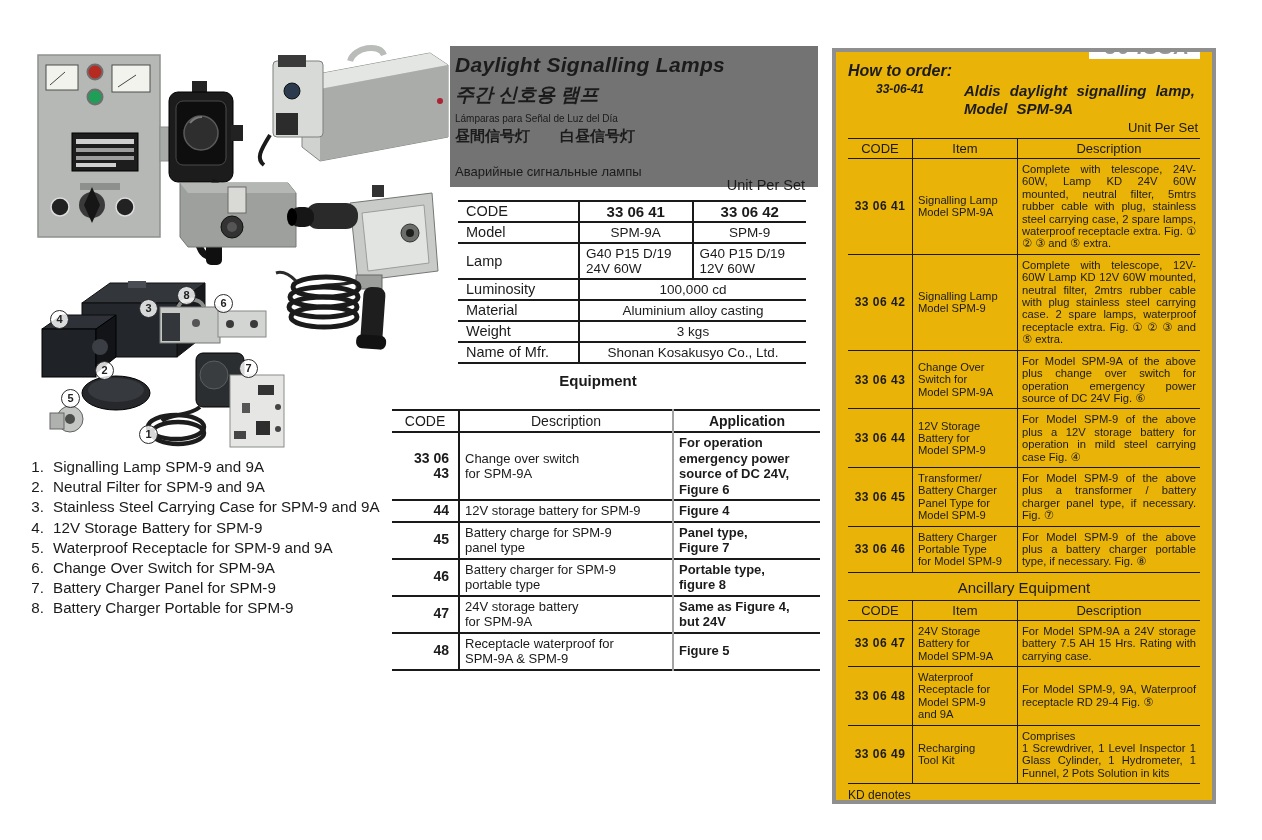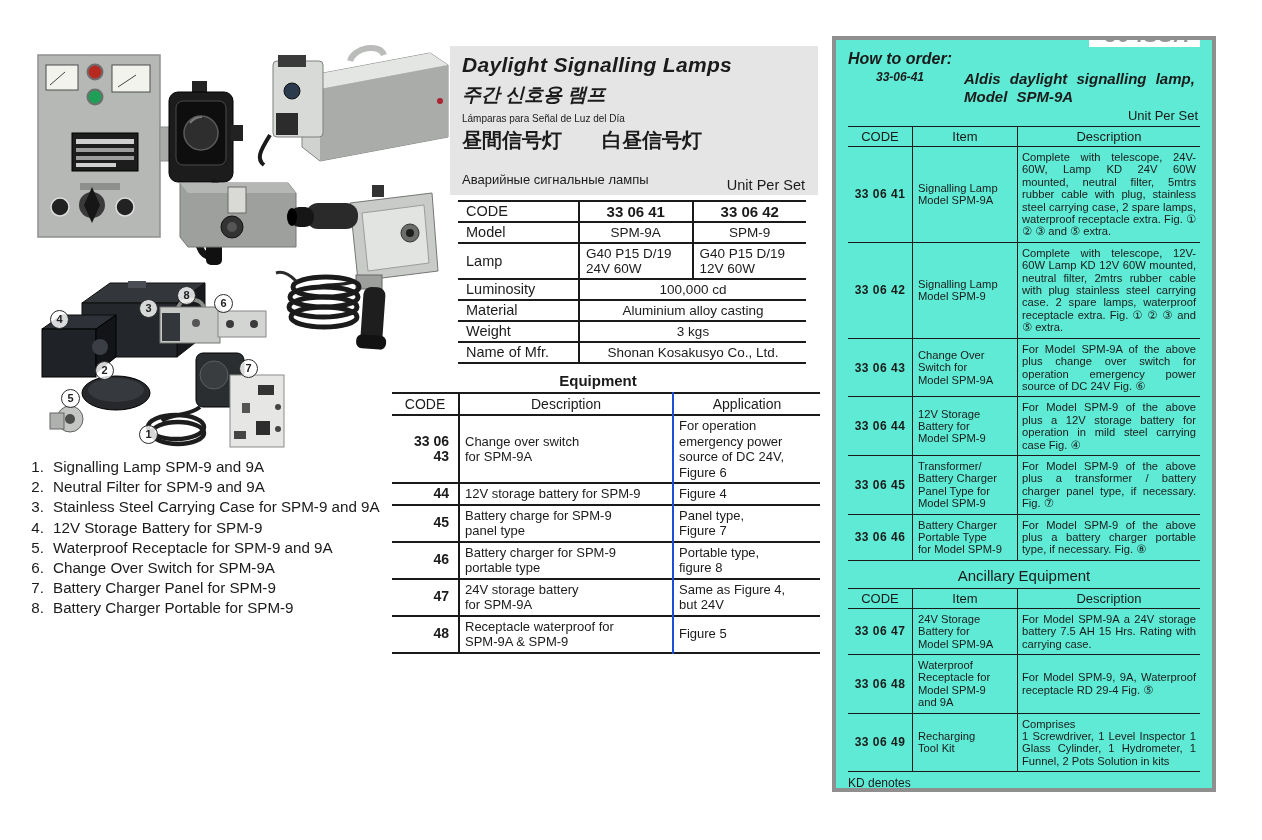--- a/index.html
+++ b/index.html
@@ -16,52 +16,52 @@
     font-size:11px;font-weight:bold;color:#222;background:rgba(255,255,255,.82);
     display:flex;align-items:center;justify-content:center;line-height:1;
   }
   
   #item-list{position:absolute;left:20px;top:457px;width:425px;font-size:15.2px;line-height:20.2px;}
   #item-list .row{display:flex;}
   #item-list .num{width:24px;text-align:right;margin-right:9px;flex:0 0 auto;}
   
   #title-block{
     position:absolute;left:450px;top:46px;width:368px;box-sizing:border-box;
-    background:#e5e5e5;padding:7px 6px 8px 12px;
+    background:#737373;padding:7px 6px 8px 5px;
   }
   .t-en{font-size:21px;font-weight:bold;font-style:italic;letter-spacing:.3px;}
   .t-ko{font-size:19px;font-weight:bold;font-style:italic;margin-top:5px;}
   .t-es{font-size:10px;margin-top:5px;}
-  .t-ja{font-size:20px;font-weight:bold;margin-top:3px;}
+  .t-ja{font-size:15px;font-weight:bold;margin-top:3px;}
   .t-ru{font-size:13px;margin-top:18px;}
   #unit-center{position:absolute;left:458px;top:177px;width:347px;text-align:right;font-size:14.5px;}
   
   table{border-collapse:collapse;}
   #spec-table{position:absolute;left:458px;top:200px;width:348px;table-layout:fixed;
     border-top:2px solid #1a1a1a;font-size:13.5px;}
   #spec-table tr{border-bottom:2px solid #1a1a1a;}
   #spec-table td{padding:2px 4px;vertical-align:middle;white-space:pre-line;line-height:15px;}
   #spec-table td.lbl{width:108px;padding-left:8px;font-size:14.5px;}
   #spec-table td.v{text-align:center;border-left:2px solid #1a1a1a;}
   #spec-table td.b{font-weight:bold;font-size:15px;}
   
   #equipment{position:absolute;left:392px;top:372px;width:412px;}
-  #equipment .eq-title{text-align:center;font-weight:bold;font-size:15px;margin-bottom:3px;}
+  #equipment .eq-title{text-align:center;font-weight:bold;font-size:15px;margin-bottom:20px;}
   #equip-table{width:412px;table-layout:fixed;border-top:2px solid #1a1a1a;font-size:13px;}
   #equip-table tr{border-bottom:2px solid #1a1a1a;}
   #equip-table th{font-weight:normal;font-size:14px;padding:2px;}
   #equip-table td{padding:2px 5px;vertical-align:middle;white-space:pre-line;line-height:15.5px;}
   #equip-table .c-code{width:62px;}
   #equip-table td.c-code{text-align:right;font-weight:bold;font-size:14px;padding-right:9px;}
   #equip-table .c-desc{width:208px;border-left:2px solid #1a1a1a;}
-  #equip-table .c-app{width:142px;border-left:2px solid #1d4ed8;}
+  #equip-table .c-app{width:142px;border-left:2px solid #a3a3a3;font-weight:bold;}
   
   #order-panel{
-    position:absolute;left:832px;top:36px;width:384px;height:756px;box-sizing:border-box;
-    border:4px solid #8f8f8f;background:#5eead4;padding:6px 12px 6px 12px;overflow:hidden;
+    position:absolute;left:832px;top:48px;width:384px;height:756px;box-sizing:border-box;
+    border:4px solid #8f8f8f;background:#eab308;padding:6px 12px 6px 12px;overflow:hidden;
   }
   #issa-label{
     position:absolute;top:-17px;right:12px;background:#fff;padding:0 10px;
     font-size:21px;font-weight:bold;font-style:italic;color:#969696;letter-spacing:1px;
   }
   .howto{font-size:16px;font-weight:bold;font-style:italic;margin-top:4px;}
   .order-line{display:flex;margin-top:2px;font-style:italic;font-weight:bold;}
   .order-code{font-size:12px;margin-left:28px;width:88px;flex:0 0 auto;}
   .order-item{font-size:15px;line-height:17.5px;word-spacing:5px;white-space:pre-line;}
   .unit-right{text-align:right;font-size:13px;margin:3px 2px 3px 0;}

